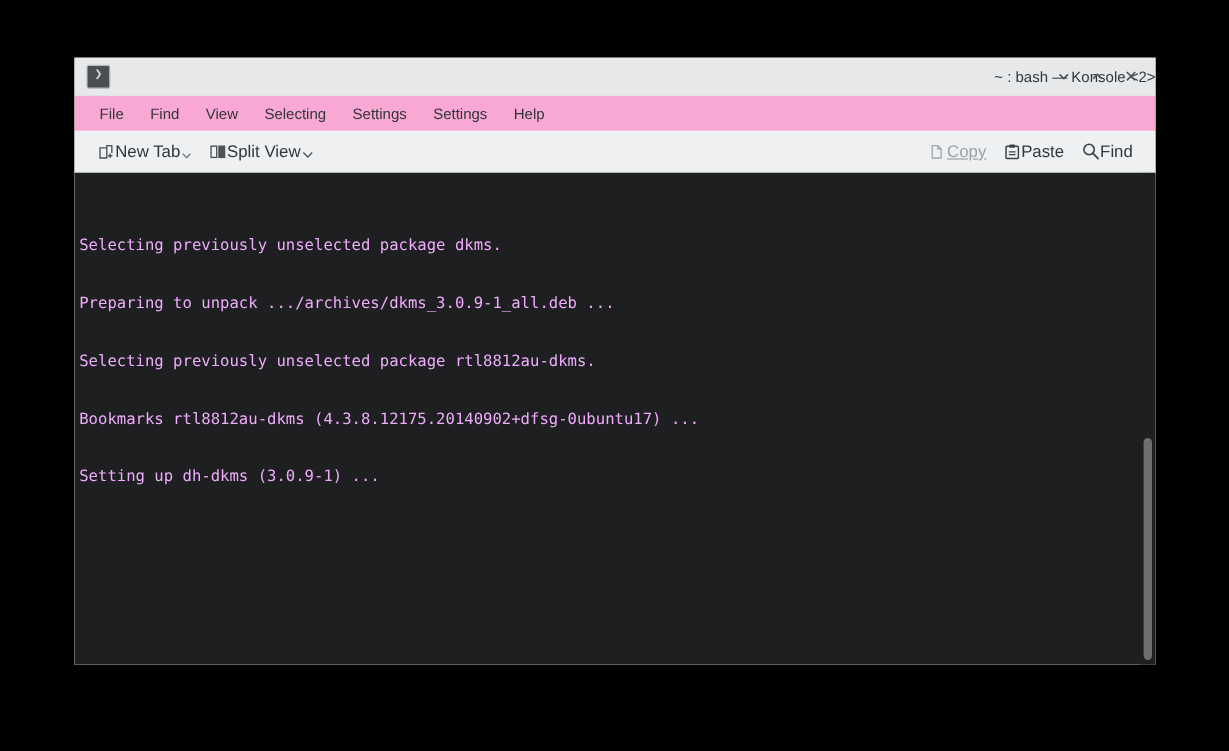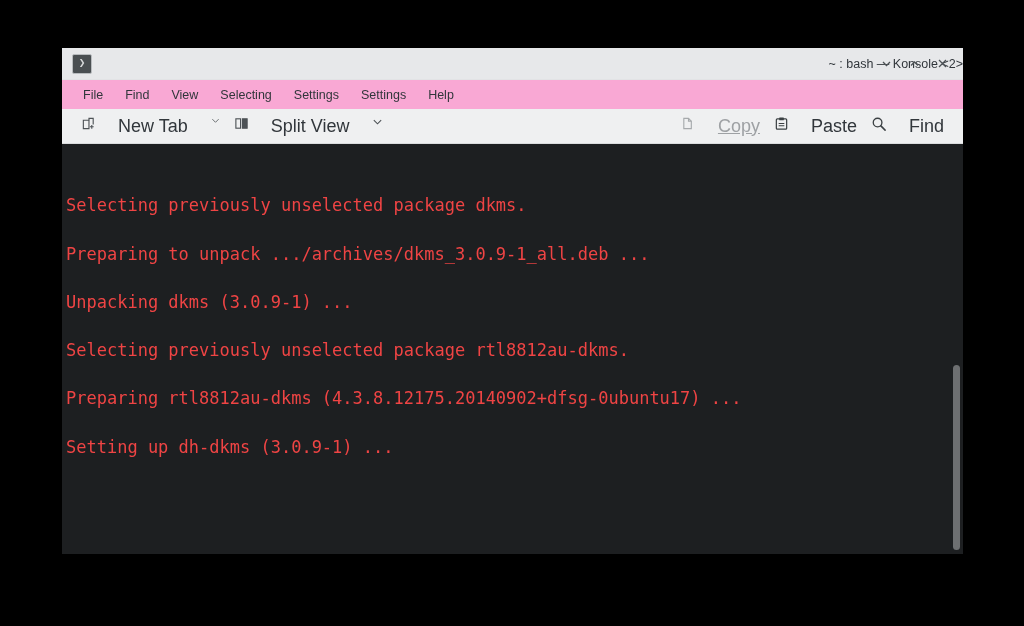--- a/index.html
+++ b/index.html
@@ -109,25 +109,25 @@
     height: 34px;
     background: #eff0f1;
     display: flex;
     align-items: center;
     padding: 0 12px 0 12px;
     flex: 0 0 auto;
     border-bottom: 1px solid #dadcde;
   }
   .tool-btn {
     display: flex;
-    align-items: flex-start;
-    gap: 22px;
+    align-items: flex-end;
+    gap: 0;
     padding: 3px 7px;
     border-radius: 3px;
-    font-size: 18px;
+    font-size: 14px;
     color: #31363b;
     white-space: nowrap;
   }
   .tool-btn.disabled { color: #9ea1a4; text-decoration: underline; }
   .tool-btn .ic { display: flex; align-items: center; }
   .tool-btn svg { display: block; }
   .spacer { flex: 1 1 auto; }
   .mini-chev { margin-left: 1px; display: flex; align-items: center; }
 
   
@@ -135,23 +135,23 @@
     flex: 1 1 auto;
     background: #1d1f21;
     position: relative;
     overflow: hidden;
     display: flex;
   }
   .terminal {
     flex: 1 1 auto;
     padding: 5px 0 0 4px;
     font-family: "DejaVu Sans Mono", "Liberation Mono", monospace;
-    font-size: 17px;
+    font-size: 13px;
     line-height: 16.1px;
-    color: #ef4444;
+    color: #f0abfc;
     white-space: pre;
     letter-spacing: 0px;
     overflow: hidden;
   }
   .tline { height: 16.1px; }
 
   
   .scrollbar {
     width: 13px;
     flex: 0 0 auto;
@@ -271,23 +271,22 @@
         <span>Find</span>
       </div>
 
     </div>
 
     <div class="terminal-wrap">
       <div class="terminal">
 
         <div class="tline">Selecting previously unselected package dkms.</div>
         <div class="tline">Preparing to unpack .../archives/dkms_3.0.9-1_all.deb ...</div>
-        <div class="tline">Unpacking dkms (3.0.9-1) ...</div>
         <div class="tline">Selecting previously unselected package rtl8812au-dkms.</div>
-        <div class="tline">Preparing rtl8812au-dkms (4.3.8.12175.20140902+dfsg-0ubuntu17) ...</div>
+        <div class="tline">Bookmarks rtl8812au-dkms (4.3.8.12175.20140902+dfsg-0ubuntu17) ...</div>
         <div class="tline">Setting up dh-dkms (3.0.9-1) ...</div>
         
         
         
         
         
         
         
         
 

